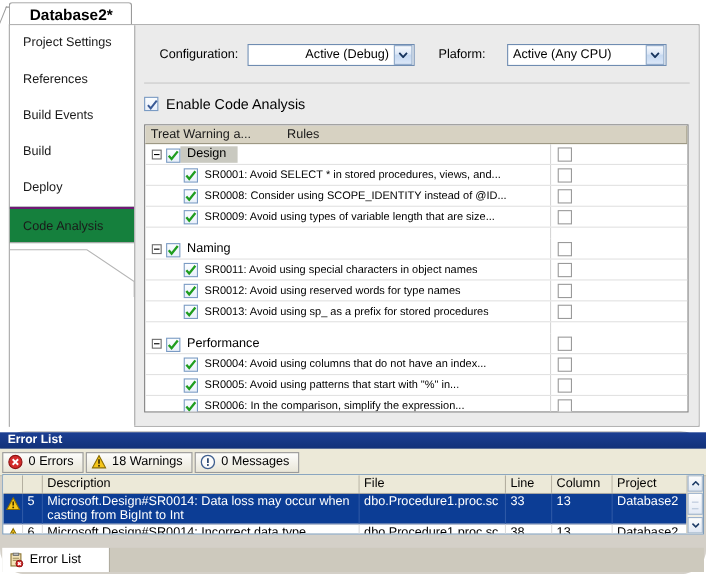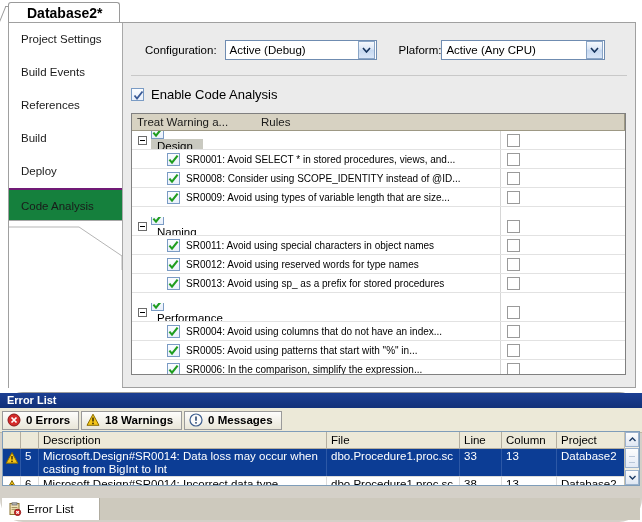--- a/index.html
+++ b/index.html
@@ -243,21 +243,21 @@
     white-space: nowrap;
   }
   .grp-label.hl { background: #c9c9c0; }
   .rule-label {
     font-size: 10px;
     padding-left: 6px;
     white-space: nowrap;
     overflow: hidden;
     text-overflow: clip;
   }
-  .indent-grp { margin-left: 4px; display:flex; align-items:flex-start;flex-direction:column; }
+  .indent-grp { margin-left: 4px; display:flex; align-items:flex-end; }
   .indent-rule { margin-left: 35px; display:flex; align-items:center; min-width:0; }
 
   
   #errorlist {
     position: absolute;
     left: 0; top: 392px; width: 642px; height: 130px;
     background: #d4d0c8;
     box-sizing: border-box;
     border-top: 1px solid #9d9d9d;
     border-radius: 23px;
@@ -273,21 +273,20 @@
     box-sizing: border-box;
     white-space: nowrap;
   }
   .el-toolbar {
     height: 22px;
     background: #ece9d8;
     display: flex; align-items: center;
     padding: 12px 2px;
     box-sizing: border-box;
     border-bottom: 1px solid #bdb8a3;
-    font-weight: bold;
   }
   .el-btn {
     height: 19px;
     display: flex; align-items: center; gap: 5px;
     padding: 0 8px 0 4px;
     border: 1px solid #9a9a9a;
     background: linear-gradient(to bottom,#fdfdfc,#e9e6d8);
     font-size: 11.5px;
     box-sizing: border-box;
     margin-right: 2px;
@@ -398,24 +397,24 @@
     <div class="doc-tab">Database2*</div>
   </div>
 
   <div class="page-frame"></div>
 
   <div class="vtabs">
     <div class="vtab">
       <span>Project Settings</span>
     </div>
     <div class="vtab">
+      <span>References</span>
+    </div>
+    <div class="vtab">
       <span>Build Events</span>
-    </div>
-    <div class="vtab">
-      <span>References</span>
     </div>
     <div class="vtab">
       <span>Build</span>
     </div>
     <div class="vtab">
       <span>Deploy</span>
     </div>
     <div class="vtab selected">
       <span>Code Analysis</span>
     </div>
@@ -423,30 +422,30 @@
       <svg width="118" height="44" viewBox="0 0 118 44">
         <path d="M0,1 L70,1 L113,30 L113,44" fill="none" stroke="#b5b5b5" stroke-width="1"></path>
       </svg>
     </div>
   </div>
 
   <div class="content-pane">
 
     <div class="cfg-row">
       <span class="cfg-label" style="margin-left:22px;">Configuration:</span>
-      <div class="combo" style="width:152px; margin-left:8px;">
+      <div class="combo" style="width:152px; margin-left:8px;padding-left:48px;">
         <span class="cval">Active (Debug)</span>
         <span class="cbtn">
           <svg width="9" height="6" viewBox="0 0 9 6">
               <path d="M1,1 L4.5,5 L8,1" fill="none" stroke="#16335c" stroke-width="1.6"></path>
             </svg>
         </span>
       </div>
       <span class="cfg-label" style="margin-left:22px;">Plaform:</span>
-      <div class="combo" style="width:164px; margin-left:0;">
+      <div class="combo" style="width:145px; margin-left:20px;">
         <span class="cval">Active (Any CPU)</span>
         <span class="cbtn">
           <svg width="9" height="6" viewBox="0 0 9 6">
               <path d="M1,1 L4.5,5 L8,1" fill="none" stroke="#16335c" stroke-width="1.6"></path>
             </svg>
         </span>
       </div>
     </div>
 
     <div class="hsep"></div>

